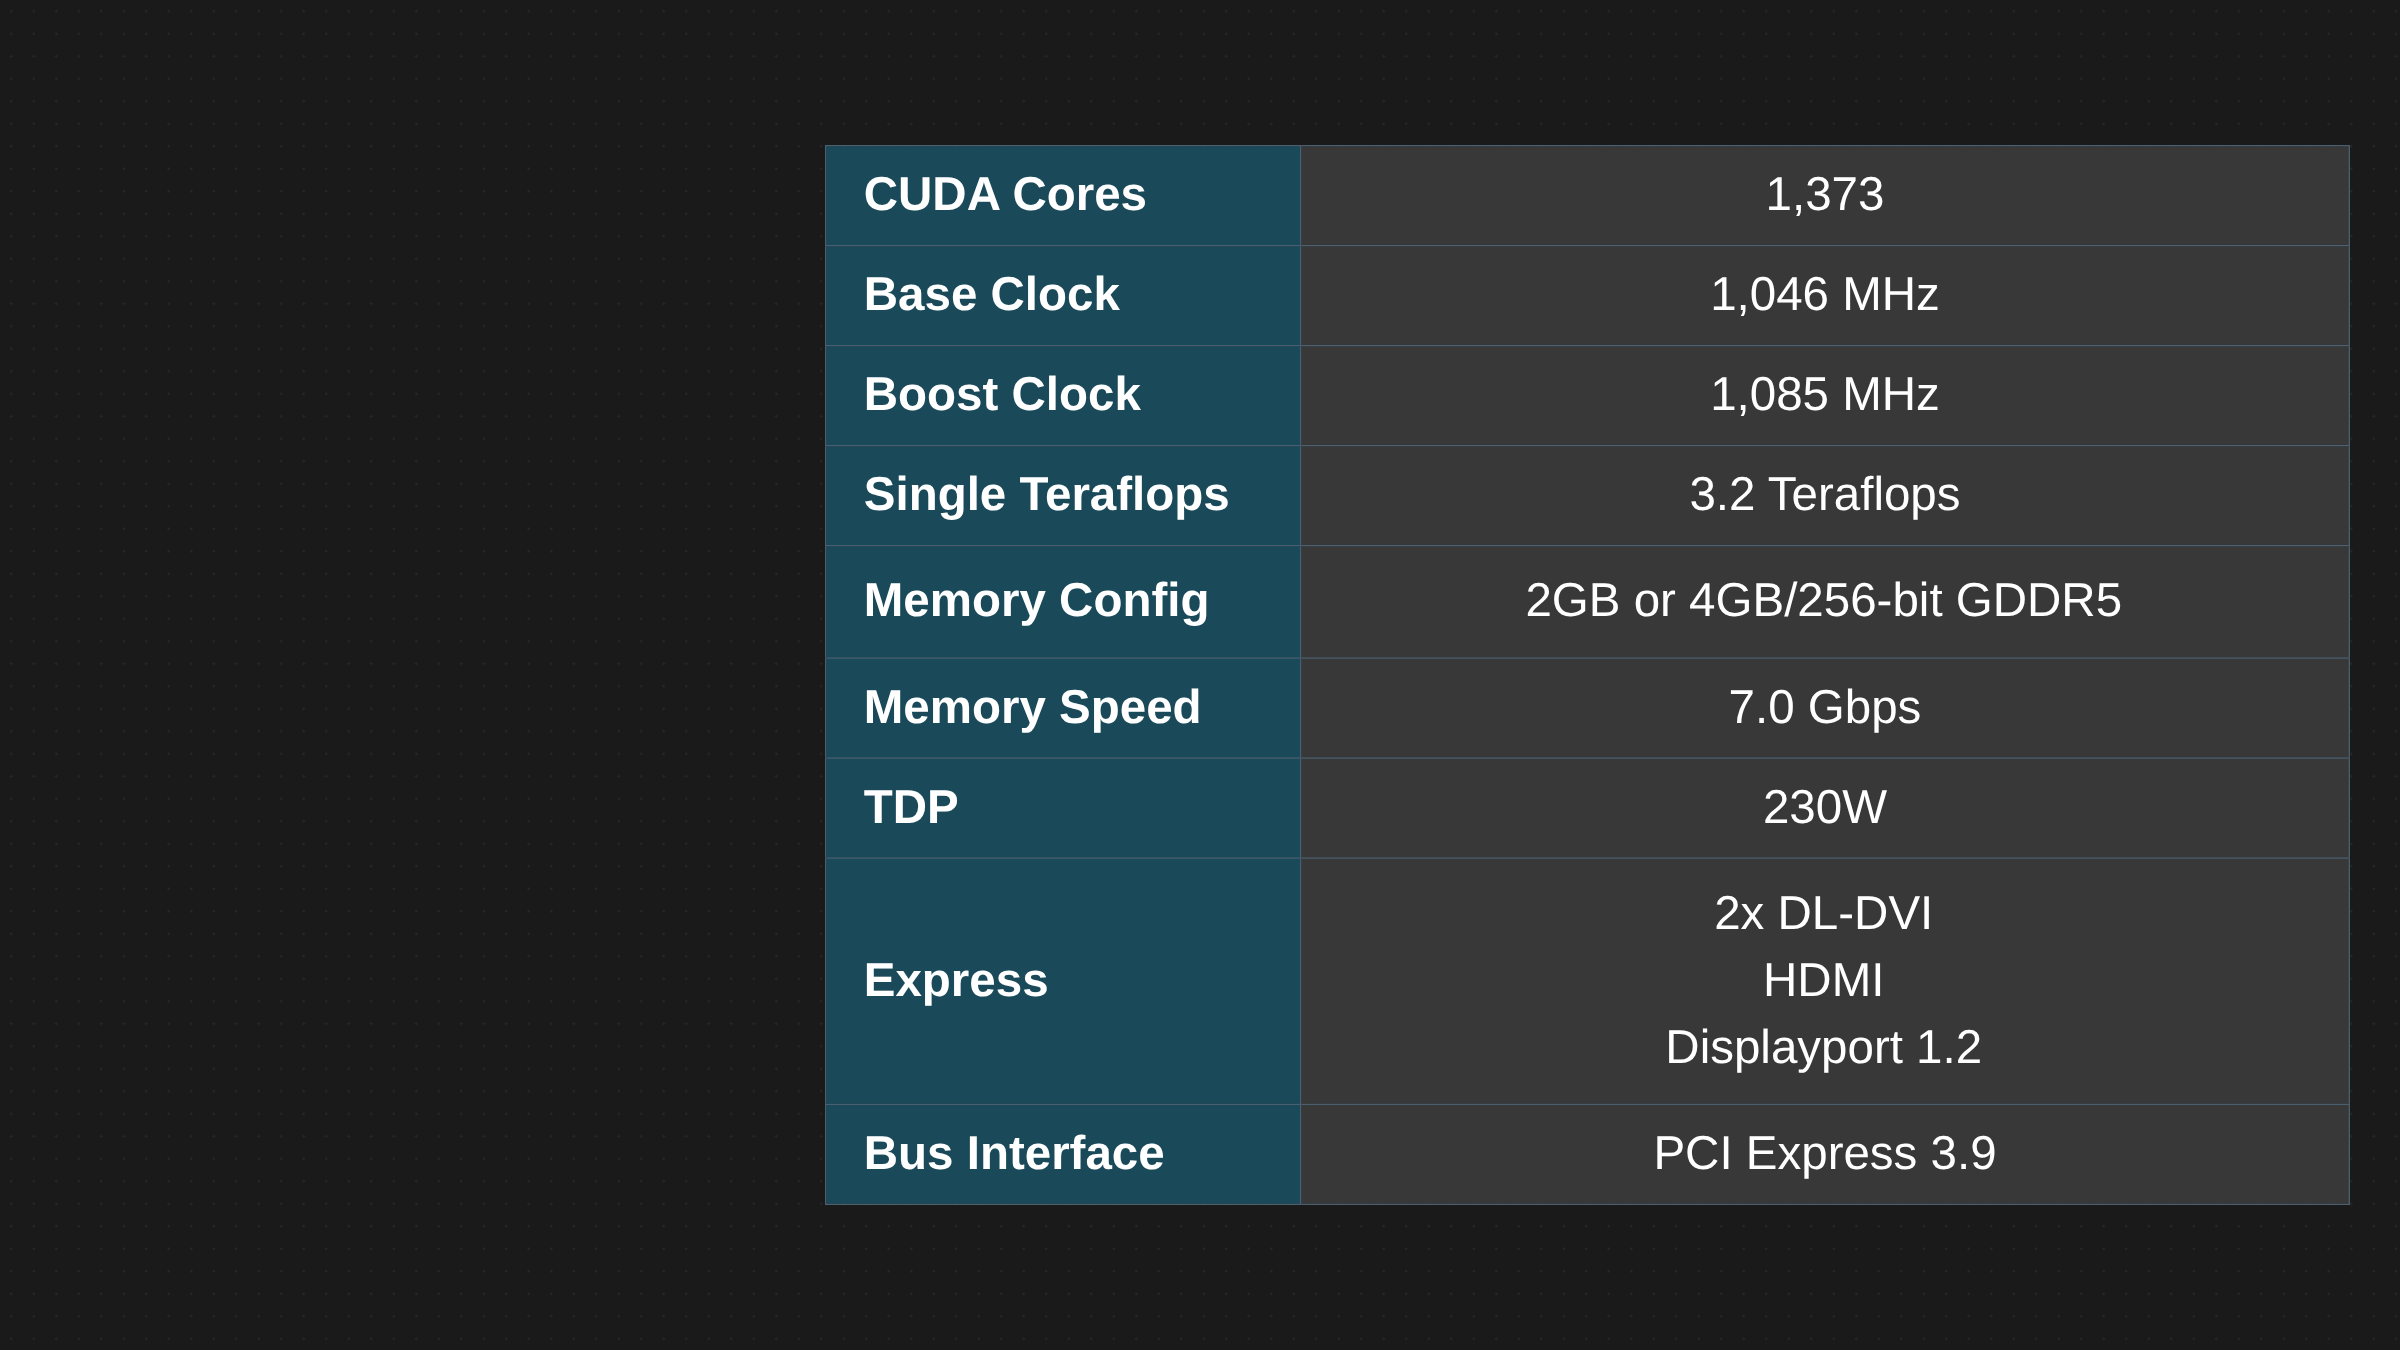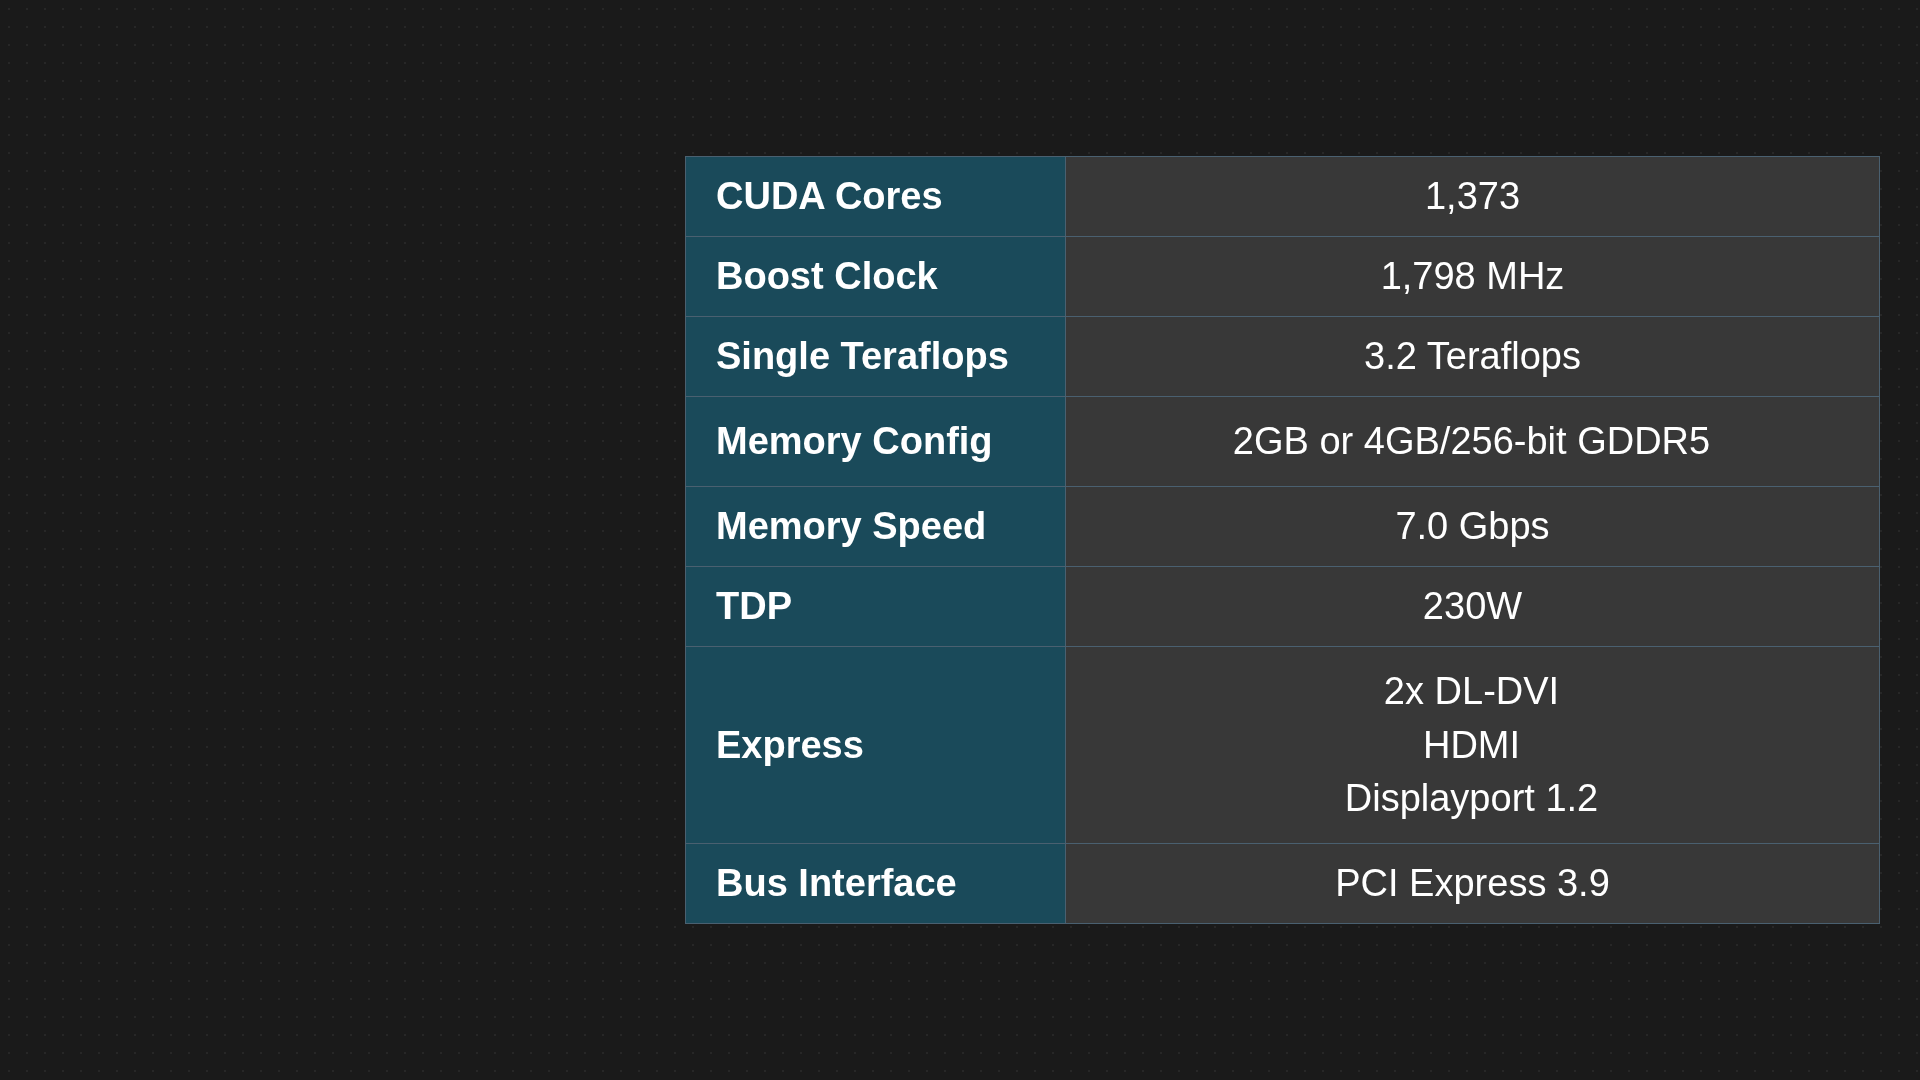--- a/index.html
+++ b/index.html
@@ -77,21 +77,20 @@
     }
 
     .right-panel {
       position: relative;
       z-index: 1;
       flex: 1;
       display: flex;
       align-items: center;
       justify-content: center;
       padding-right: 40px;
-      margin-left: 25px;
     }
 
     .specs-table {
       width: 100%;
       border-collapse: collapse;
       border: 1px solid #4a6070;
     }
 
     .specs-table tr {
       border-bottom: 1px solid #4a6070;
@@ -143,22 +142,26 @@
 </div>
 
 <div class="right-panel">
   <table class="specs-table">
     <tbody id="specs-tbody">
     <tr>
           <td class="spec-label">CUDA Cores</td>
           <td class="spec-value">1,373</td>
         </tr>
         <tr>
+          <td class="spec-label">Base Clock</td>
+          <td class="spec-value">1,046 MHz</td>
+        </tr>
+        <tr>
           <td class="spec-label">Boost Clock</td>
-          <td class="spec-value">1,798 MHz</td>
+          <td class="spec-value">1,085 MHz</td>
         </tr>
         <tr>
           <td class="spec-label">Single Teraflops</td>
           <td class="spec-value">3.2 Teraflops</td>
         </tr>
         <tr>
           <td class="spec-label">Memory Config</td>
           <td class="spec-value multiline">2GB or 4GB/256-bit GDDR5</td>
         </tr>
         <tr>

